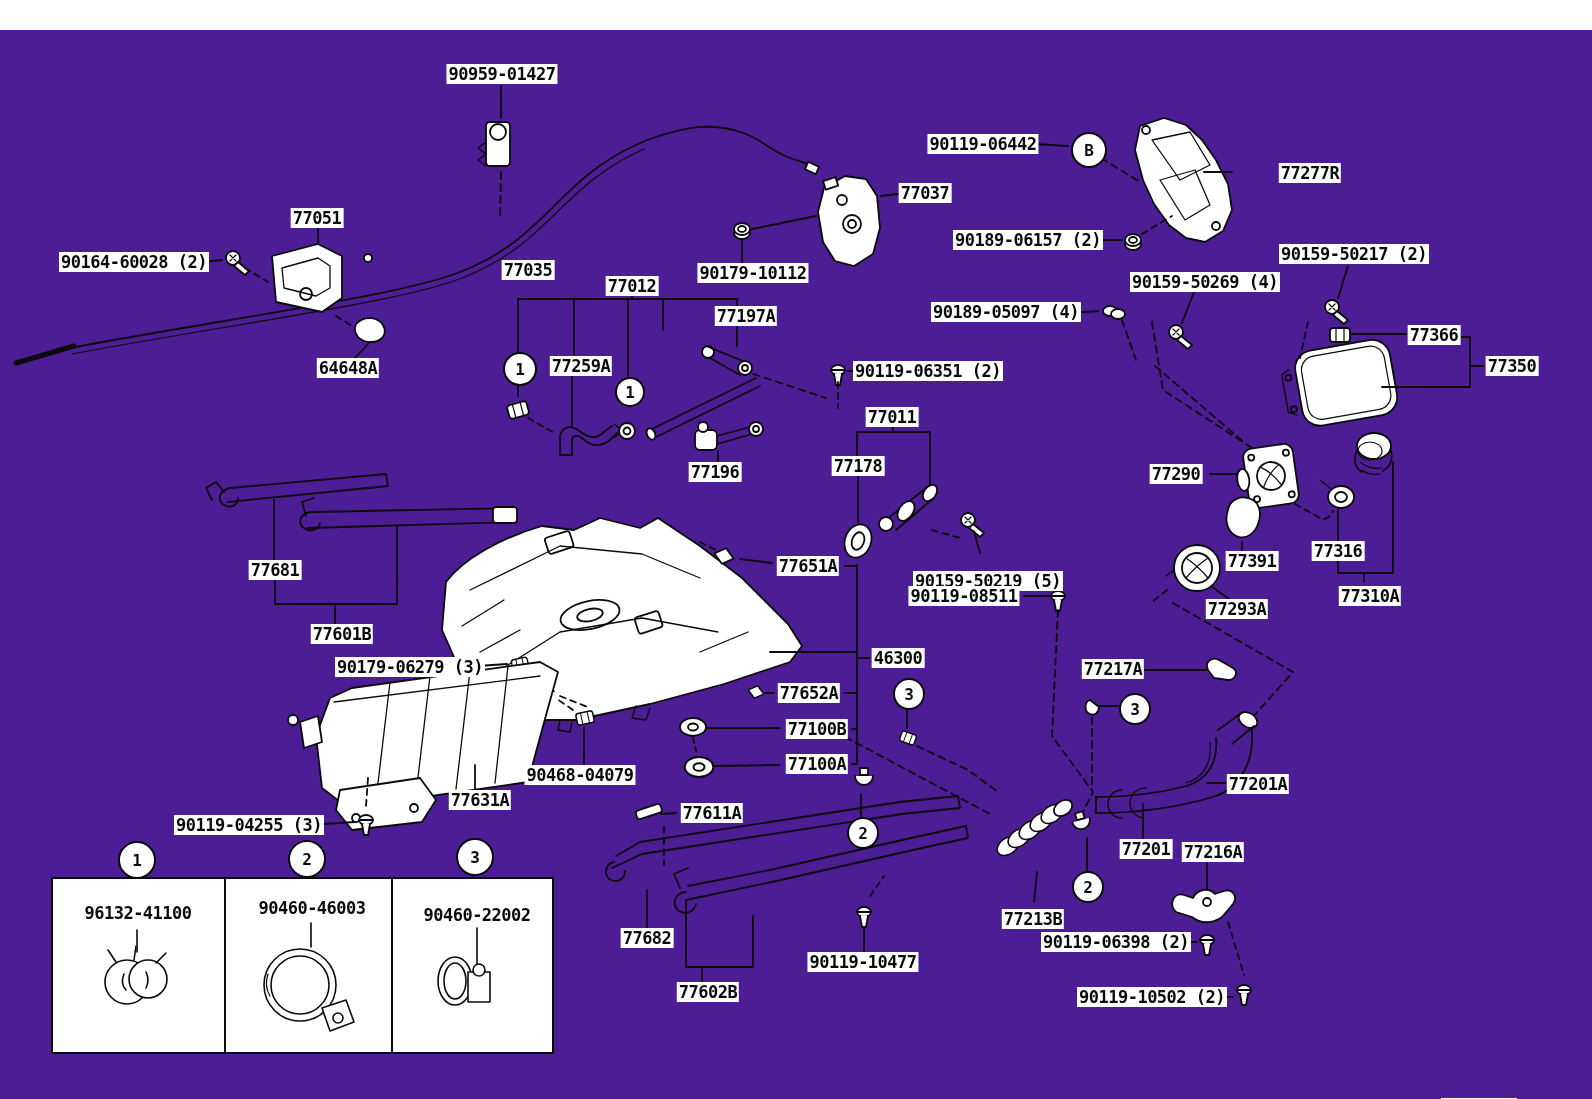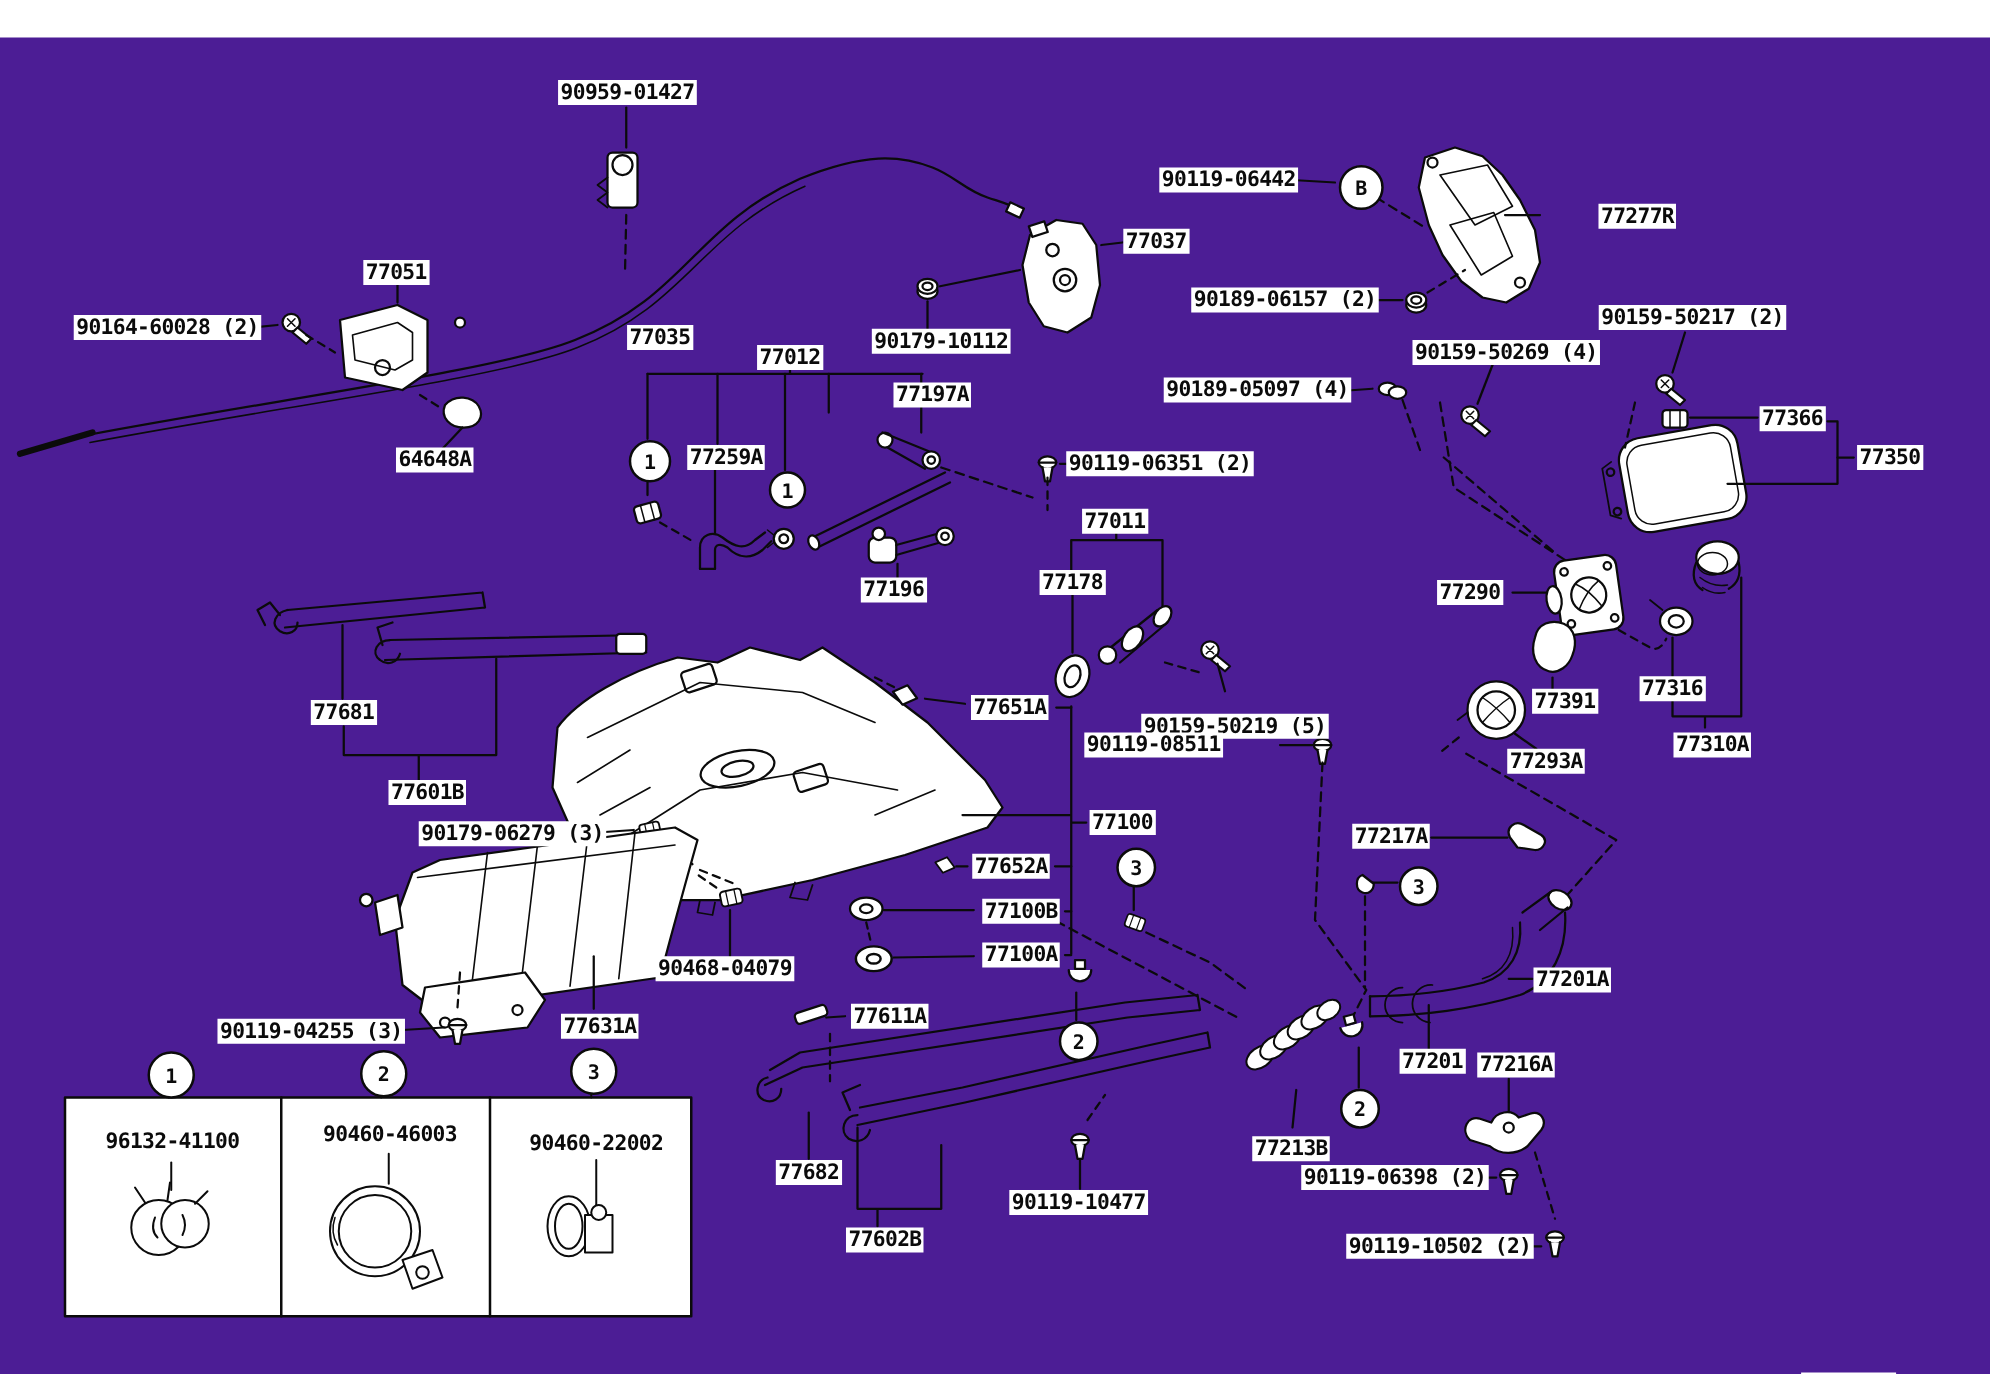--- a/index.html
+++ b/index.html
@@ -425,37 +425,37 @@
   <div class="lbl" style="left:1354px;top:224px">90159-50217 (2)</div>
   <div class="lbl" style="left:1434px;top:305px">77366</div>
   <div class="lbl" style="left:1512px;top:336px">77350</div>
   <div class="lbl" style="left:581px;top:336px">77259A</div>
   <div class="lbl" style="left:746px;top:286px">77197A</div>
   <div class="lbl" style="left:928px;top:341px">90119-06351 (2)</div>
   <div class="lbl" style="left:892px;top:387px">77011</div>
   <div class="lbl" style="left:858px;top:436px">77178</div>
   <div class="lbl" style="left:715px;top:442px">77196</div>
   <div class="lbl" style="left:988px;top:551px">90159-50219 (5)</div>
-  <div class="lbl" style="left:923px;top:566px">90119-08511</div>
+  <div class="lbl" style="left:964px;top:566px">90119-08511</div>
   <div class="lbl" style="left:1176px;top:444px">77290</div>
   <div class="lbl" style="left:1252px;top:531px">77391</div>
   <div class="lbl" style="left:1237px;top:579px">77293A</div>
   <div class="lbl" style="left:1338px;top:521px">77316</div>
   <div class="lbl" style="left:1370px;top:566px">77310A</div>
   <div class="lbl" style="left:808px;top:536px">77651A</div>
-  <div class="lbl" style="left:898px;top:628px">77100</div>
+  <div class="lbl" style="left:898px;top:628px">46300</div>
   <div class="lbl" style="left:809px;top:663px">77652A</div>
   <div class="lbl" style="left:817px;top:699px">77100B</div>
   <div class="lbl" style="left:817px;top:734px">77100A</div>
   <div class="lbl" style="left:580px;top:745px">90468-04079</div>
   <div class="lbl" style="left:275px;top:540px">77681</div>
   <div class="lbl" style="left:342px;top:604px">77601B</div>
   <div class="lbl" style="left:410px;top:637px">90179-06279 (3)</div>
   <div class="lbl" style="left:249px;top:795px">90119-04255 (3)</div>
-  <div class="lbl" style="left:480px;top:791px">77631A</div>
+  <div class="lbl" style="left:480px;top:770px">77631A</div>
   <div class="lbl" style="left:712px;top:783px">77611A</div>
   <div class="lbl" style="left:647px;top:908px">77682</div>
   <div class="lbl" style="left:708px;top:962px">77602B</div>
   <div class="lbl" style="left:863px;top:932px">90119-10477</div>
   <div class="lbl" style="left:1113px;top:639px">77217A</div>
   <div class="lbl" style="left:1258px;top:754px">77201A</div>
   <div class="lbl" style="left:1146px;top:819px">77201</div>
   <div class="lbl" style="left:1213px;top:822px">77216A</div>
   <div class="lbl" style="left:1033px;top:889px">77213B</div>
   <div class="lbl" style="left:1116px;top:912px">90119-06398 (2)</div>

